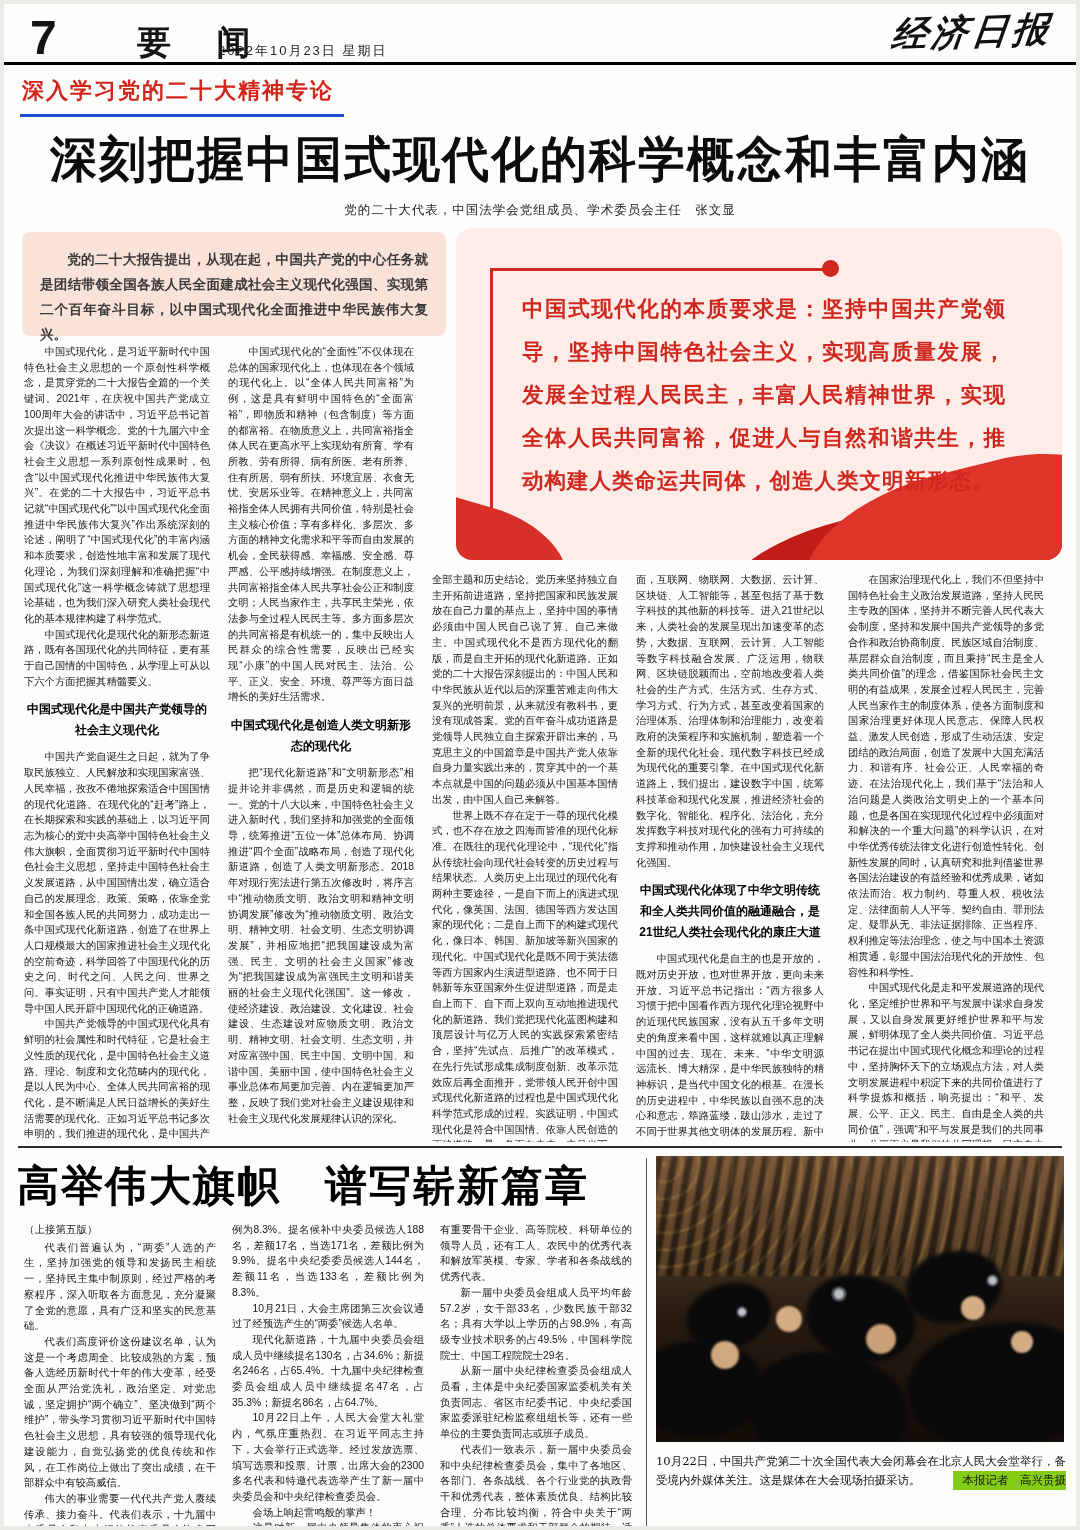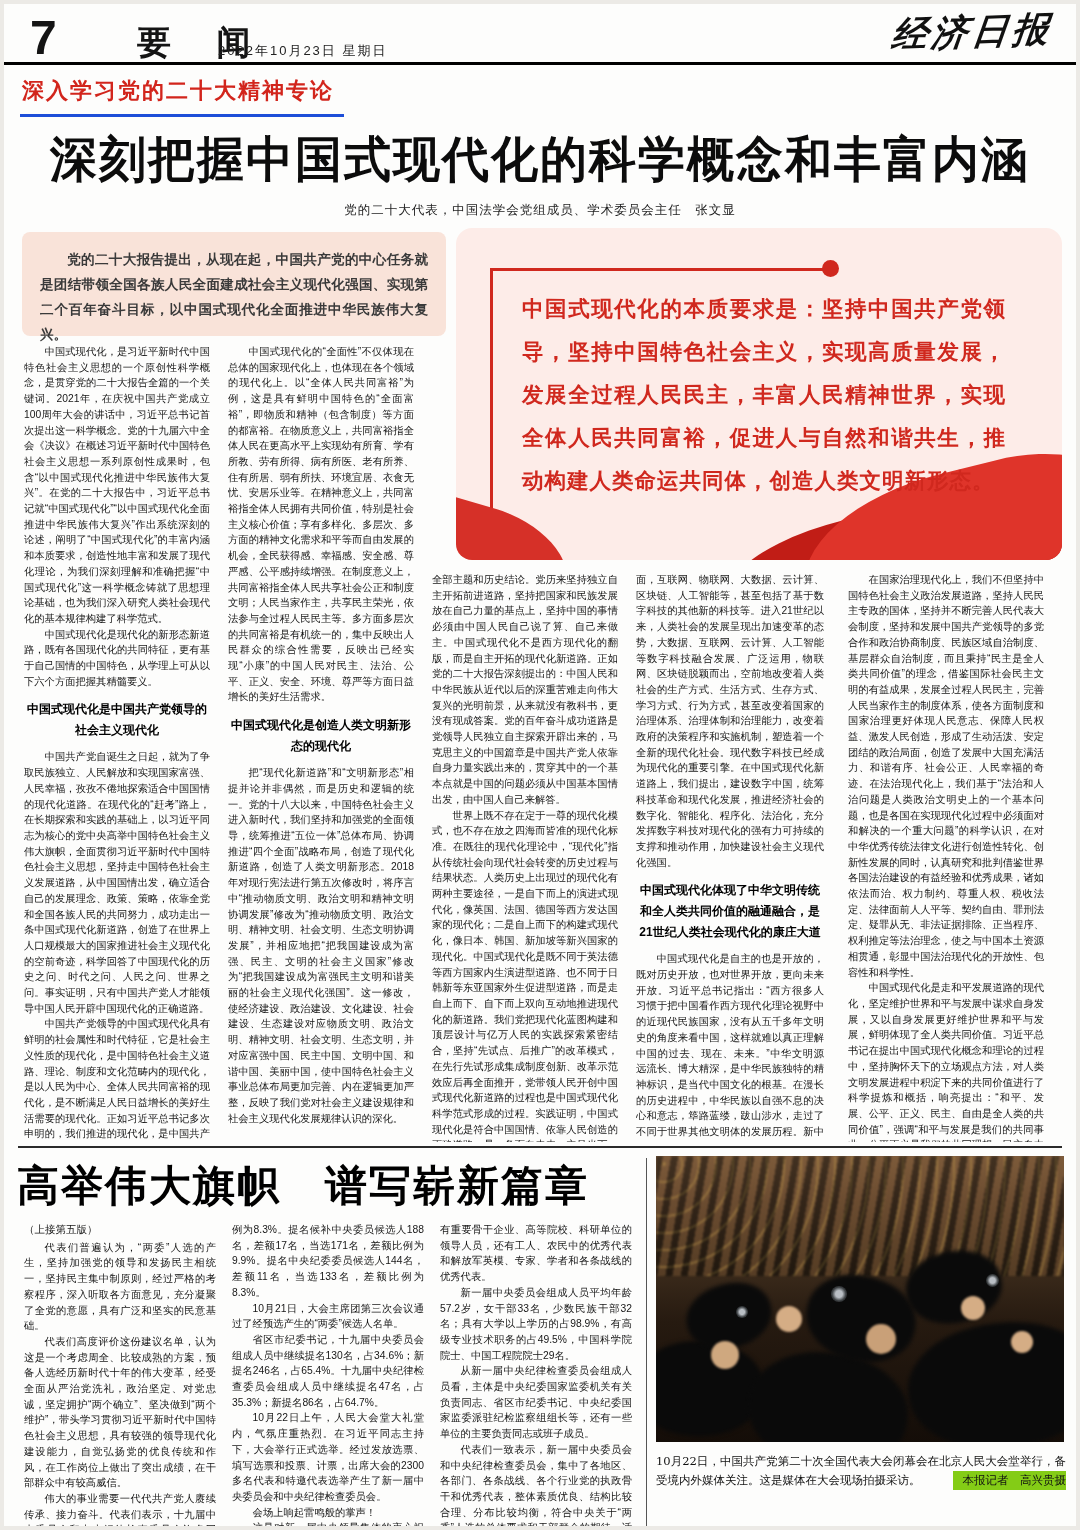--- a/index.html
+++ b/index.html
@@ -146,21 +146,21 @@
 <div class="abs bottom-headline">高举伟大旗帜　谱写崭新篇章</div>
 <div id="bcol1" class="abs col">
     <div class="col-meta">（上接第五版）</div>
     <div class="col-para">代表们普遍认为，“两委”人选的产生，坚持加强党的领导和发扬民主相统一，坚持民主集中制原则，经过严格的考察程序，深入听取各方面意见，充分凝聚了全党的意愿，具有广泛和坚实的民意基础。</div>
     <div class="col-para">代表们高度评价这份建议名单，认为这是一个考虑周全、比较成熟的方案，预备人选经历新时代十年的伟大变革，经受全面从严治党洗礼，政治坚定、对党忠诚，坚定拥护“两个确立”、坚决做到“两个维护”，带头学习贯彻习近平新时代中国特色社会主义思想，具有较强的领导现代化建设能力，自觉弘扬党的优良传统和作风，在工作岗位上做出了突出成绩，在干部群众中有较高威信。</div>
     <div class="col-para">伟大的事业需要一代代共产党人赓续传承、接力奋斗。代表们表示，十九届中央委员会和中央纪律检查委员会许多同志，以党和人民的事业为重，从中央委员会和中央纪律检查委员会退下来，表现了共产党人的高风亮节。代表们向他们致以崇高敬意。</div>
   </div>
 <div id="bcol2" class="abs col">
     <div class="col-para no-indent">例为8.3%。提名候补中央委员候选人188名，差额17名，当选171名，差额比例为9.9%。提名中央纪委委员候选人144名，差额11名，当选133名，差额比例为8.3%。</div>
     <div class="col-para">10月21日，大会主席团第三次会议通过了经预选产生的“两委”候选人名单。</div>
-    <div class="col-para">省区市纪委书记，十九届中央委员会组成人员中继续提名130名，占34.6%；新提名246名，占65.4%。十九届中央纪律检查委员会组成人员中继续提名47名，占35.3%；新提名86名，占64.7%。</div>
+    <div class="col-para">现代化新道路，十九届中央委员会组成人员中继续提名130名，占34.6%；新提名246名，占65.4%。十九届中央纪律检查委员会组成人员中继续提名47名，占35.3%；新提名86名，占64.7%。</div>
     <div class="col-para">10月22日上午，人民大会堂大礼堂内，气氛庄重热烈。在习近平同志主持下，大会举行正式选举。经过发放选票、填写选票和投票、计票，出席大会的2300多名代表和特邀代表选举产生了新一届中央委员会和中央纪律检查委员会。</div>
     <div class="col-para">会场上响起雷鸣般的掌声！</div>
     <div class="col-para">这是对新一届中央领导集体的衷心祝贺，更是对新一届中央领导集体带领全党全国各族人民在新时代新征程开创复兴伟业的坚定信心与殷切期望。</div>
   </div>
 <div id="bcol3" class="abs col">
     <div class="col-para no-indent">有重要骨干企业、高等院校、科研单位的领导人员，还有工人、农民中的优秀代表和解放军英模、专家、学者和各条战线的优秀代表。</div>
     <div class="col-para">新一届中央委员会组成人员平均年龄57.2岁，女干部33名，少数民族干部32名；具有大学以上学历的占98.9%，有高级专业技术职务的占49.5%，中国科学院院士、中国工程院院士29名。</div>
     <div class="col-para">从新一届中央纪律检查委员会组成人员看，主体是中央纪委国家监委机关有关负责同志、省区市纪委书记、中央纪委国家监委派驻纪检监察组组长等，还有一些单位的主要负责同志或班子成员。</div>
     <div class="col-para">代表们一致表示，新一届中央委员会和中央纪律检查委员会，集中了各地区、各部门、各条战线、各个行业党的执政骨干和优秀代表，整体素质优良、结构比较合理、分布比较均衡，符合中央关于“两委”人选的总体要求和干部群众的期待，适应全面建设社会主义现代化国家、全面推进中华民族伟大复兴的需要，是团结统一、值得信赖的中央领导集体。</div>
   </div>

